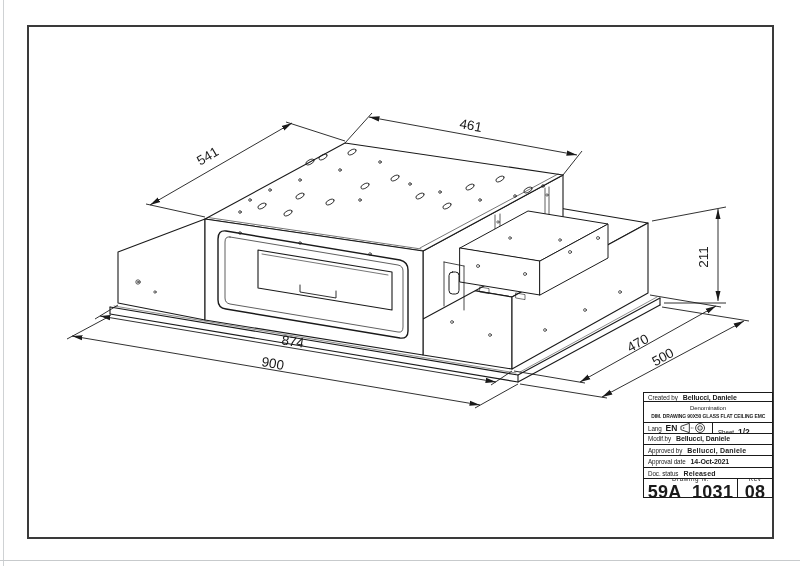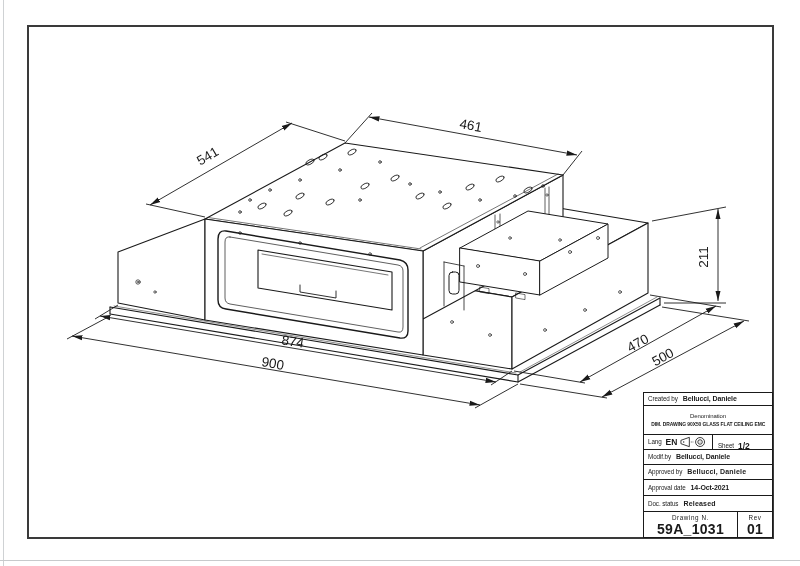--- a/index.html
+++ b/index.html
@@ -2,21 +2,21 @@
 <html><head>
 <meta charset="utf-8">
 <style>
   html,body{margin:0;padding:0;background:#ffffff;}
   #stage{position:relative;width:800px;height:566px;background:#ffffff;overflow:hidden;
          font-family:"Liberation Sans", sans-serif;color:#1a1a1a;}
   .win-edge-left{position:absolute;left:3px;top:0;width:1px;height:566px;background:#cfd2d4;}
   .win-edge-bottom{position:absolute;left:0;top:560px;width:800px;height:1px;background:#c7cacc;}
   #drawing-svg{position:absolute;left:0;top:0;}
   
-  #title-block{position:absolute;left:643px;top:392px;width:130px;height:146px;
+  #title-block{position:absolute;left:643px;top:392px;width:130px;height:106px;
     border:1.5px solid #1a1a1a;box-sizing:border-box;background:#fff;display:flex;flex-direction:column;}
   .tb-row{box-sizing:border-box;border-bottom:1px solid #1a1a1a;display:flex;align-items:center;
     padding:0 0 0 4px;overflow:hidden;white-space:nowrap;}
   .tb-row:last-child{border-bottom:none;}
   .tb-label{font-size:6.3px;letter-spacing:-0.1px;color:#1c1c1c;}
   .tb-value{font-size:7px;font-weight:bold;margin-left:5px;letter-spacing:-0.1px;}
   .r-created{height:13px;}
   .r-denom{height:29px;flex-direction:column;justify-content:center;padding:0;align-items:center;}
   .r-denom .tb-label{font-size:6px;}
   .r-denom .tb-value{margin:1px 0 0 0;font-size:6.2px;transform:scaleX(0.8);transform-origin:center;}
@@ -28,21 +28,21 @@
   .proj-icons{margin-left:3px;display:flex;align-items:center;}
   .r-mod{height:15px;}
   .r-app{height:16px;}
   .r-date{height:16px;}
   .r-status{height:16px;}
   .r-drawing{height:25px;padding:0;}
   .dn-cell{box-sizing:border-box;width:94px;height:100%;border-right:1px solid #1a1a1a;
     display:flex;flex-direction:column;align-items:center;justify-content:center;}
   .rev-cell{flex:1;height:100%;display:flex;flex-direction:column;align-items:center;justify-content:center;}
   .small-cap{font-size:6.3px;letter-spacing:0.6px;color:#222;}
-  .big-num{font-size:14px;font-weight:bold;letter-spacing:0.3px;line-height:1;margin-top:1px;}
+  .big-num{font-size:18px;font-weight:bold;letter-spacing:0.3px;line-height:1;margin-top:1px;}
   .tb-value.spread{letter-spacing:0.2px;}
 </style>
 </head>
 <body>
 
 <div id="stage">
   <div class="win-edge-left"></div>
   <div class="win-edge-bottom"></div>
 
   <svg id="drawing-svg" width="800" height="566" viewBox="0 0 800 566">
@@ -258,17 +258,17 @@
       <span class="tb-label">Doc. status</span>
       <span class="tb-value spread">Released</span>
     </div>
     <div class="tb-row r-drawing">
       <div class="dn-cell">
         <span class="small-cap">Drawing N.</span>
         <span class="big-num">59A_1031</span>
       </div>
       <div class="rev-cell">
         <span class="small-cap">Rev</span>
-        <span class="big-num">01</span>
+        <span class="big-num">08</span>
       </div>
     </div>
   </div>
 </div>
 
 </body></html>

